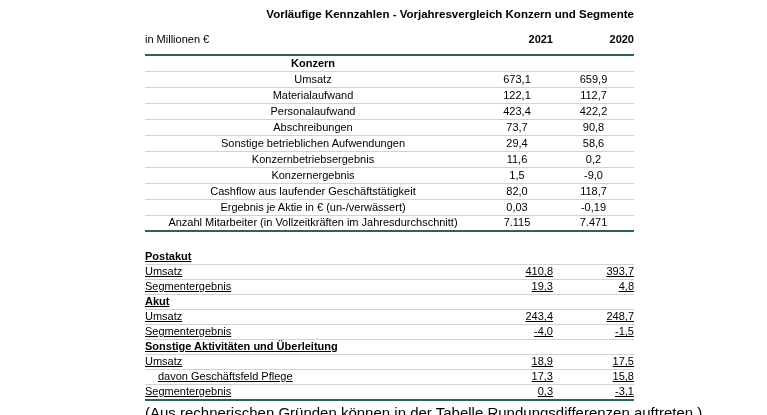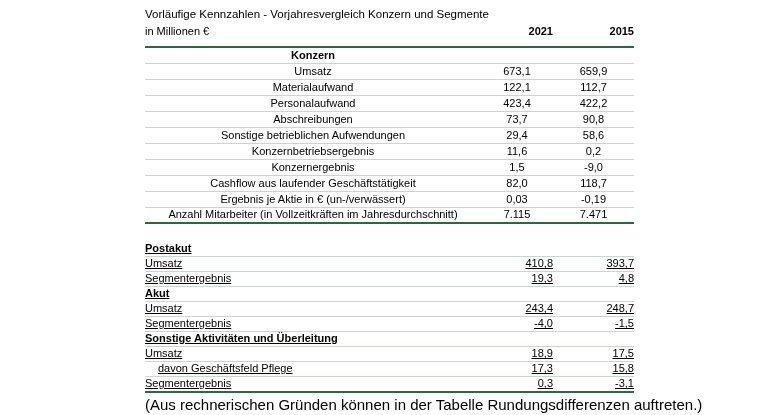--- a/index.html
+++ b/index.html
@@ -17,24 +17,25 @@
     color: var(--text-color);
     overflow: hidden;
   }
   .sheet {
     position: absolute;
     left: 145px; top: 7px;
     width: 489px;
   }
   .title {
     font-size: 11.5px;
-    font-weight: normal;
+    font-weight: bold;
     line-height: 14px;
-    margin-bottom: 4px;
+    margin-bottom: 12px;
     white-space: nowrap;
+    text-align: right;
   }
   table.block {
     border-collapse: collapse;
     width: 100%;
     table-layout: fixed;
   }
   col.c-label { width: auto; }
   col.c-2021 { width: 72px; }
   col.c-2020 { width: 81px; }
   th, td {
@@ -84,21 +85,21 @@
   <table class="block block1">
     <colgroup>
       <col class="c-label">
         <col class="c-2021">
         <col class="c-2020">
     </colgroup>
     <thead>
       <tr>
         <th class="unit">in Millionen €</th>
         <th>2021</th>
-        <th>2015</th>
+        <th>2020</th>
       </tr>
     </thead>
     <tbody>
         <tr class="section">
           <td class="label">Konzern</td>
           <td class="num"></td>
           <td class="num"></td>
         </tr>
         <tr class="">
           <td class="label">Umsatz</td>

